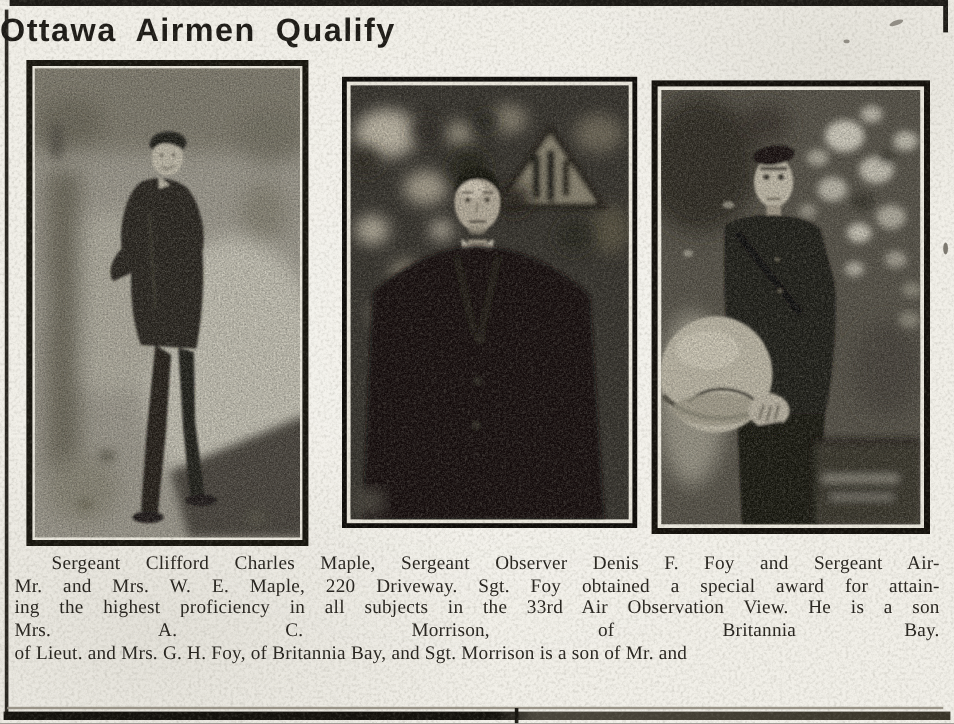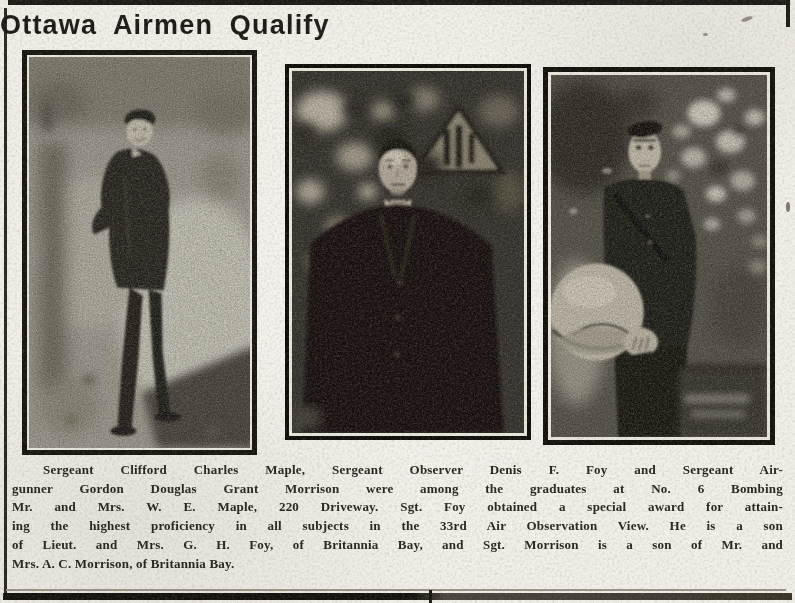--- a/index.html
+++ b/index.html
@@ -27,22 +27,22 @@
   }
 
   .photo{position:absolute;box-sizing:border-box;margin:0;background:#e9e6dc;}
   .photo svg{display:block;width:100%;height:100%;}
   .photo1{left:22px;top:50px;width:235px;height:405px;border:5px solid #18160f;padding:2px;}
   .photo2{left:285px;top:64px;width:246px;height:376px;border:4px solid #0f0d0a;padding:3px;}
   .photo3{left:543px;top:67px;width:232px;height:378px;border:5px solid #14110c;padding:3px;}
 
   .caption{
     position:absolute;left:12px;top:461px;width:771px;
-    font-family:"Liberation Serif",serif;font-weight:700;
-    font-size:13px;line-height:18.7px;letter-spacing:.2px;color:#27241f;
+    font-family:"Liberation Serif",serif;font-weight:400;
+    font-size:16px;line-height:18.7px;letter-spacing:.2px;color:#27241f;
   }
   .cap-line{text-align:justify;text-align-last:justify;}
   .cap-line:first-child{text-indent:31px;}
   .cap-line:last-child{text-align:left;text-align-last:auto;}
 
   .speck{position:absolute;background:#4a463c;border-radius:50%;opacity:.55;}
   .s1{left:741px;top:17px;width:12px;height:4px;transform:rotate(-20deg);}
   .s2{left:703px;top:33px;width:5px;height:3px;}
   .s3{left:786px;top:202px;width:4px;height:10px;opacity:.7;}
 
@@ -284,25 +284,24 @@
         <rect x="132" y="318" width="62" height="6" fill="#8b877a"></rect>
         <rect x="138" y="334" width="52" height="5" fill="#7d7970"></rect>
       </g>
       <rect width="212" height="359" filter="url(#p3g)" opacity="0.30"></rect>
       <rect width="212" height="359" filter="url(#p3gl)" opacity="0.20"></rect>
     </svg>
   </figure>
 
   <div class="caption">
     <div class="cap-line">Sergeant Clifford Charles Maple, Sergeant Observer Denis F. Foy and Sergeant Air-</div>
-    <div class="cap-line">gunner Gordon Douglas Grant Morrison were among the graduates at No. 6 Bombing</div>
     <div class="cap-line">Mr. and Mrs. W. E. Maple, 220 Driveway. Sgt. Foy obtained a special award for attain-</div>
     <div class="cap-line">ing the highest proficiency in all subjects in the 33rd Air Observation View. He is a son</div>
+    <div class="cap-line">Mrs. A. C. Morrison, of Britannia Bay.</div>
     <div class="cap-line">of Lieut. and Mrs. G. H. Foy, of Britannia Bay, and Sgt. Morrison is a son of Mr. and</div>
-    <div class="cap-line">Mrs. A. C. Morrison, of Britannia Bay.</div>
   </div>
 
   <div class="bottom-rule-thin"></div>
   <div class="bottom-rule-thick"></div>
   <div class="bottom-tick"></div>
 
   <svg class="page-noise" viewBox="0 0 795 603" preserveAspectRatio="none" aria-hidden="true">
     <defs>
       <filter id="pgn" x="0" y="0" width="100%" height="100%">
         <feTurbulence type="fractalNoise" baseFrequency="0.4" numOctaves="3" seed="7" stitchTiles="stitch"></feTurbulence>

